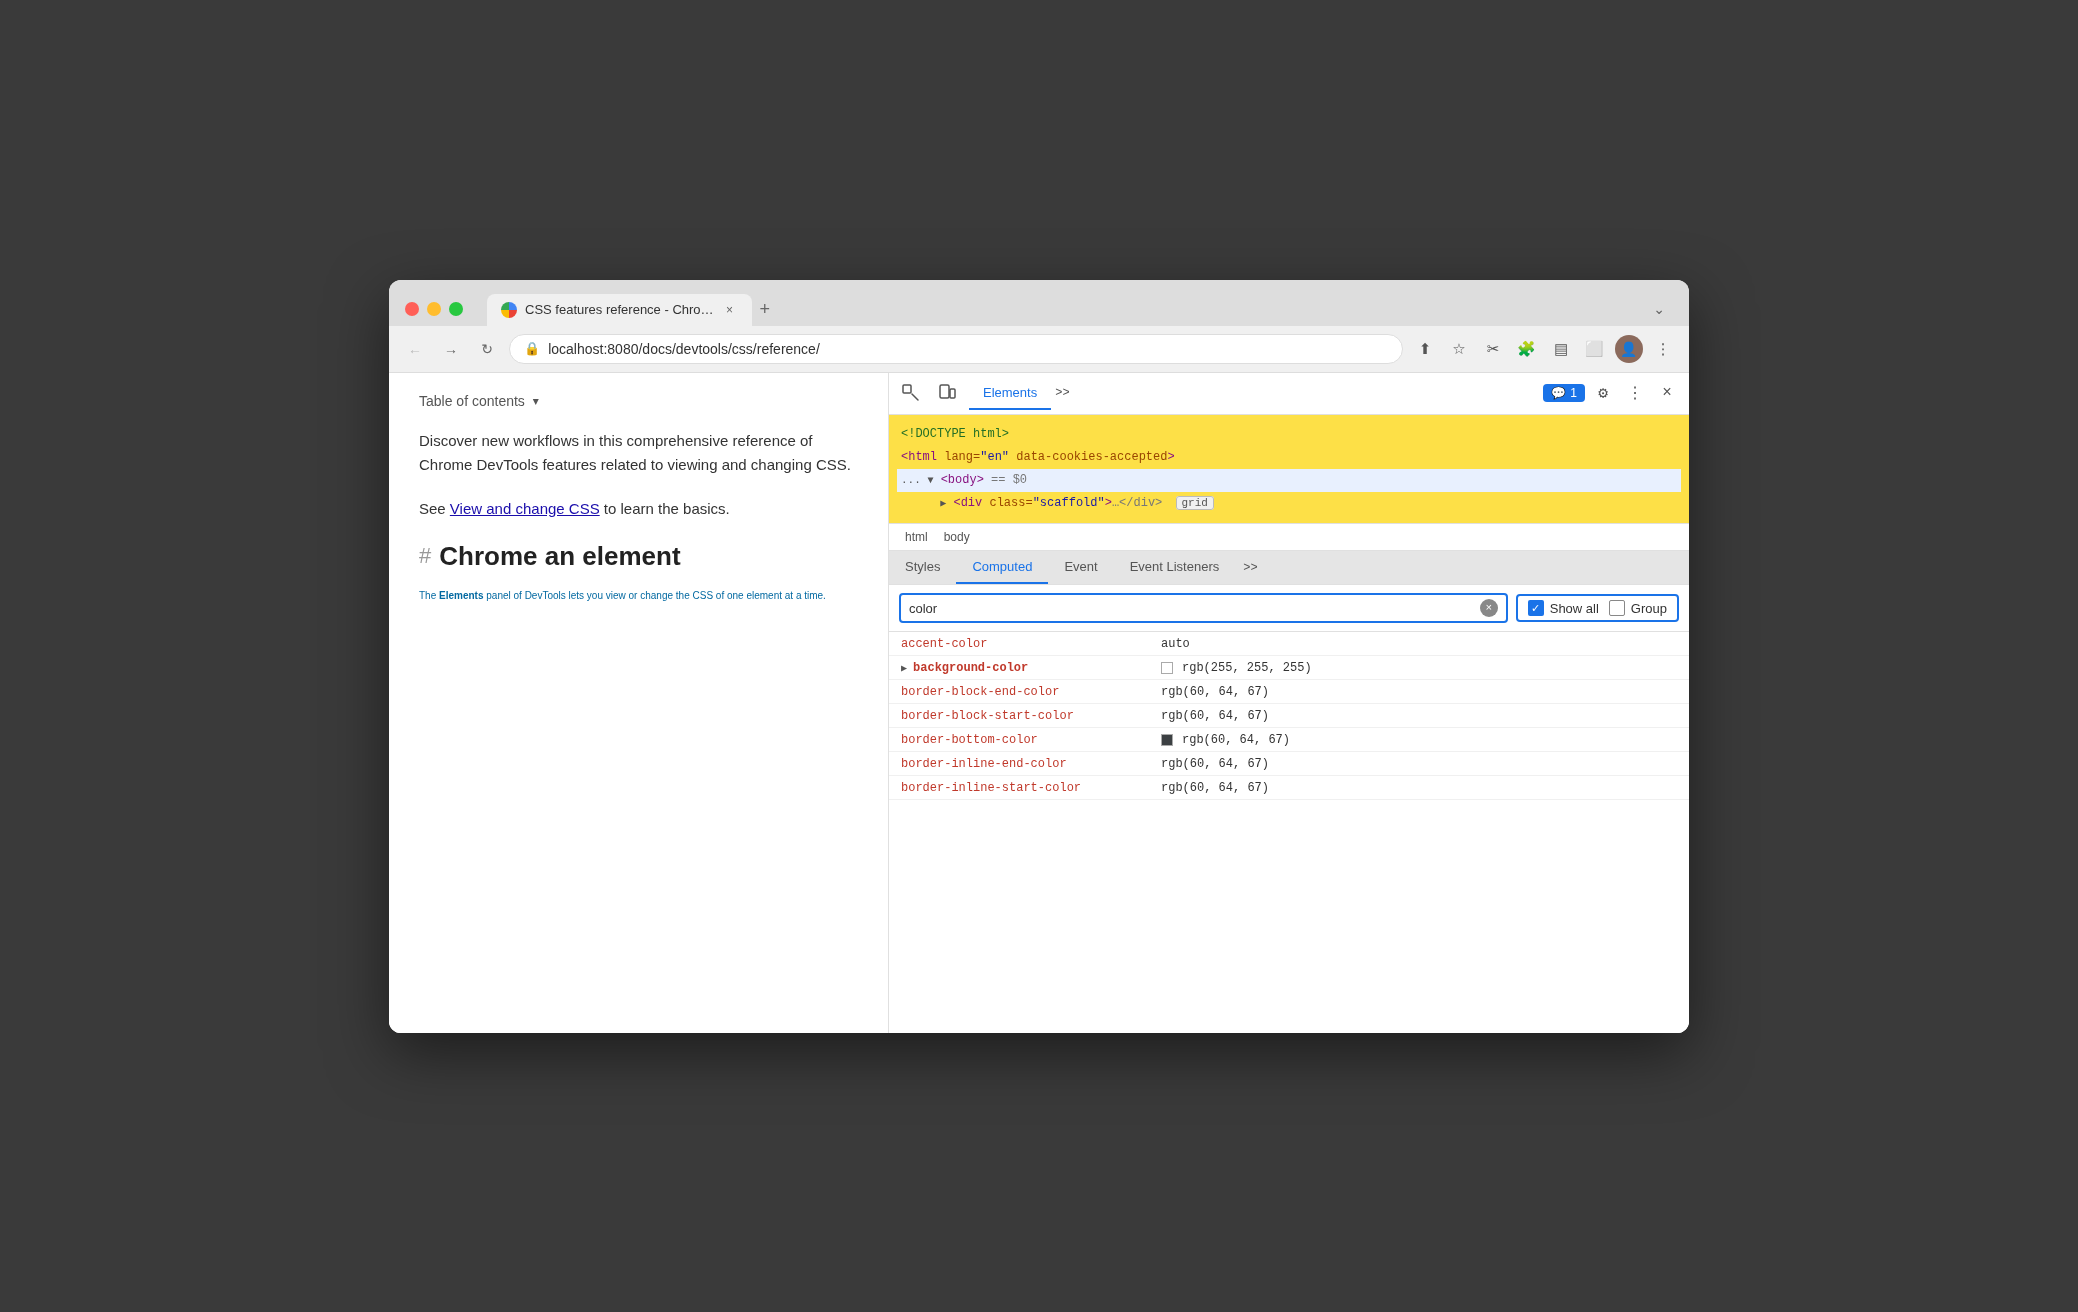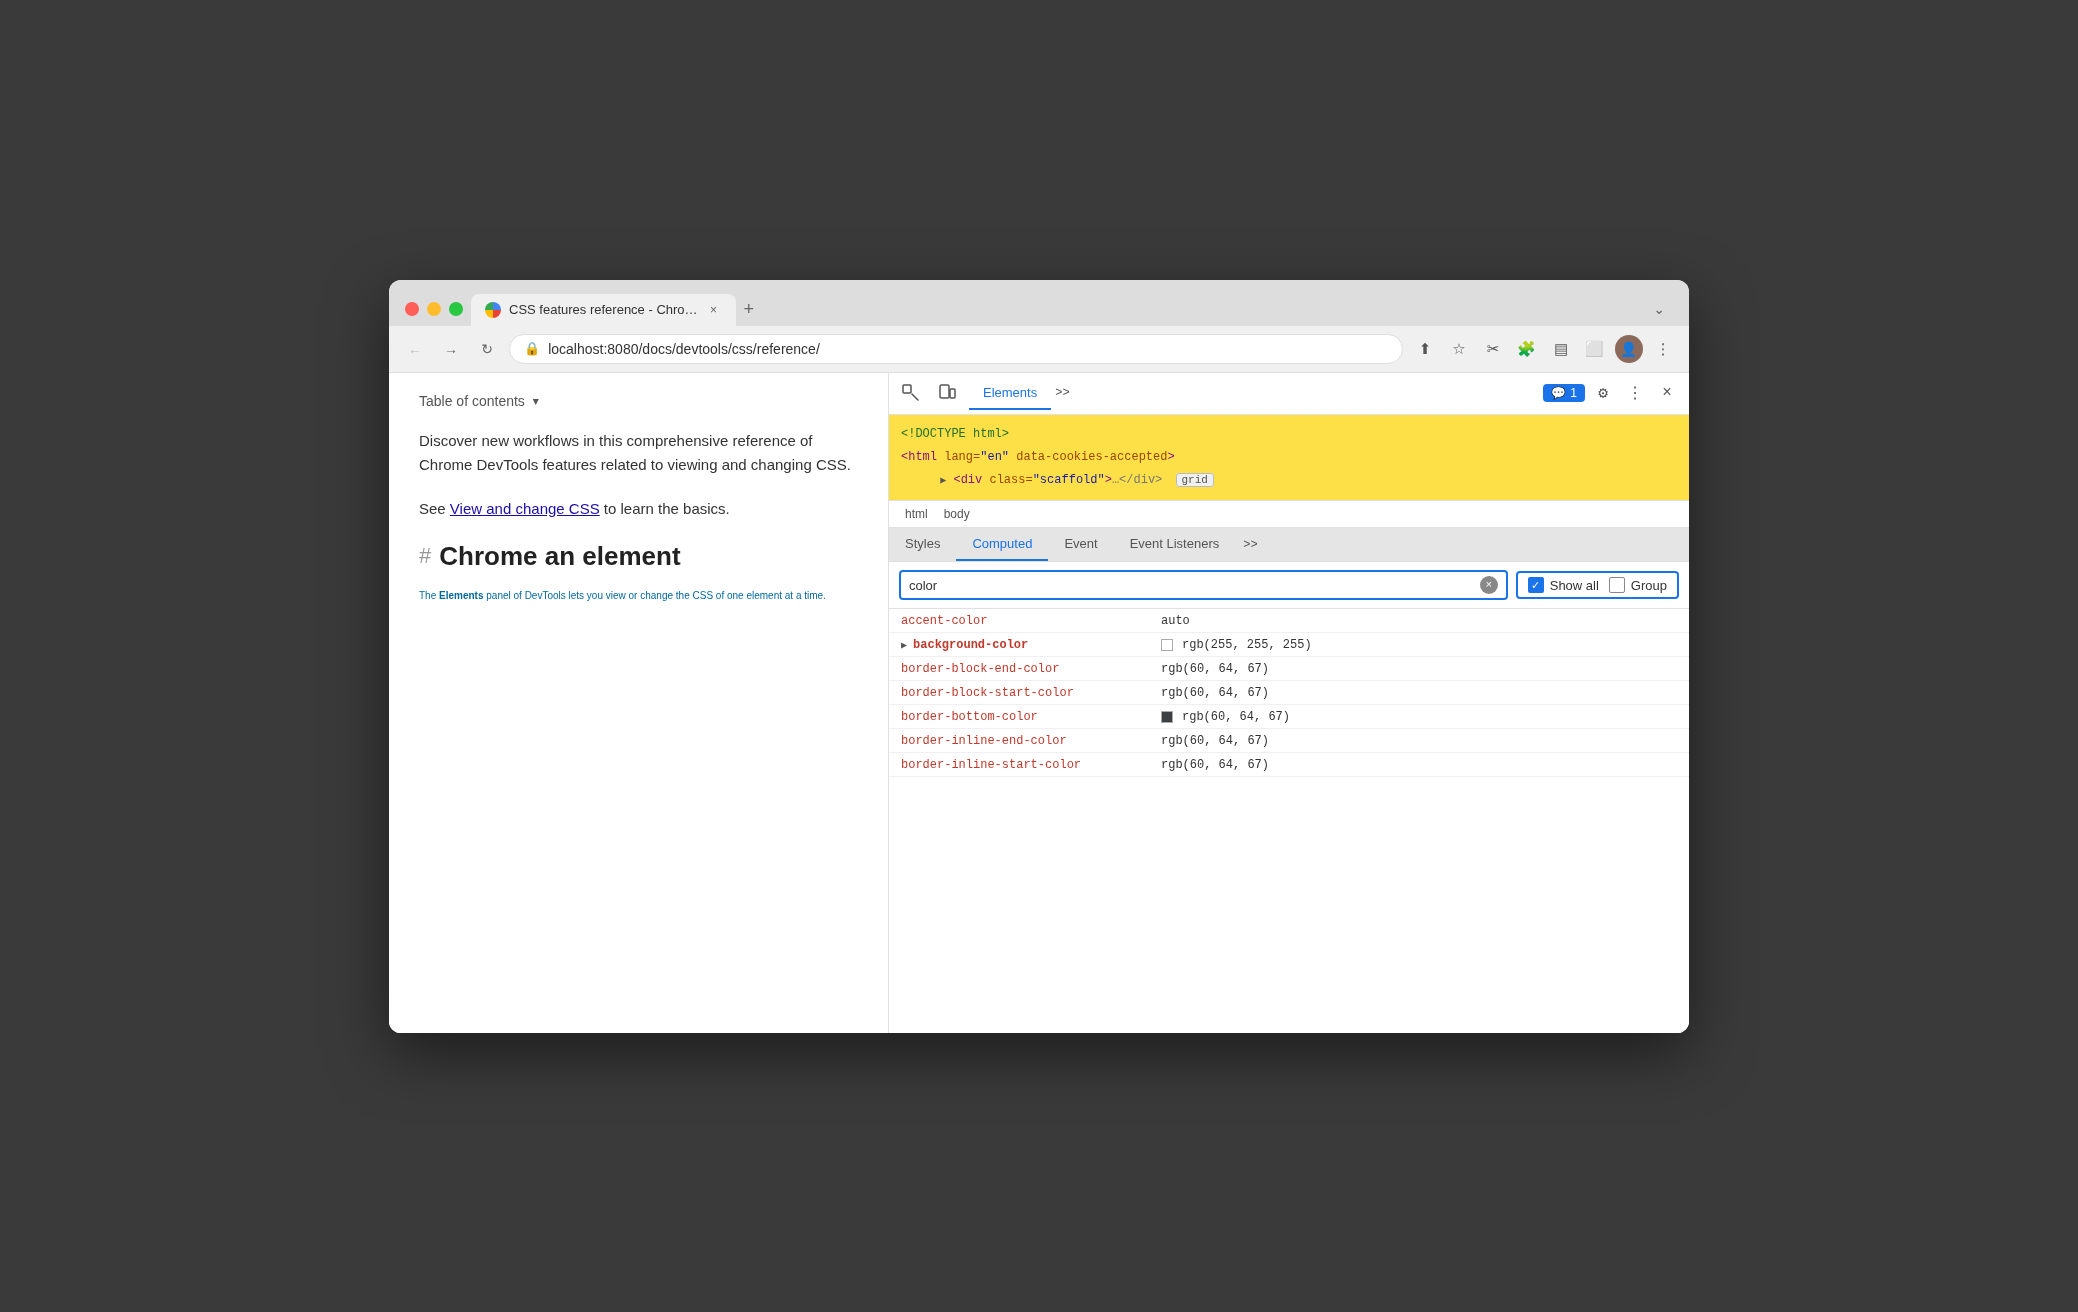--- a/index.html
+++ b/index.html
@@ -17,21 +17,21 @@
       border-radius: 12px;
       box-shadow: 0 20px 60px rgba(0,0,0,0.5);
       overflow: hidden;
     }
     
     .title-bar {
       background: #ddd;
       padding: 12px 16px 0;
       display: flex;
       align-items: center;
-      gap: 0;
+      gap: 16px;
     }
     .traffic-lights {
       display: flex;
       gap: 8px;
       align-items: center;
     }
     .traffic-light {
       width: 14px;
       height: 14px;
       border-radius: 50%;
@@ -586,20 +586,27 @@
 
       <div class="dom-tree">
         <div class="dom-line">
           <span class="dom-comment">&lt;!DOCTYPE html&gt;</span>
         </div>
         <div class="dom-line">
           <span class="dom-tag">&lt;html</span>
           <span class="dom-attr-name"> lang=</span><span class="dom-attr-value">"en"</span>
           <span class="dom-attr-name"> data-cookies-accepted</span><span class="dom-tag">&gt;</span>
         </div>
+        <div class="dom-line selected">
+          <span style="color:#555;font-size:11px">... </span>
+          <span class="dom-expand">▼</span>
+          <span class="dom-tag"> &lt;body&gt;</span>
+          <span class="dom-pseudo"> == </span>
+          <span class="dom-dollar">$0</span>
+        </div>
         <div class="dom-line">
           <span style="display:inline-block;width:32px"></span>
           <span class="dom-expand">▶</span>
           <span class="dom-tag"> &lt;div</span>
           <span class="dom-attr-name"> class=</span><span class="dom-attr-value">"scaffold"</span><span class="dom-tag">&gt;</span><span class="dom-pseudo">…&lt;/div&gt;</span>
           <span class="grid-badge">grid</span>
         </div>
       </div>
 
       <div class="breadcrumb">

